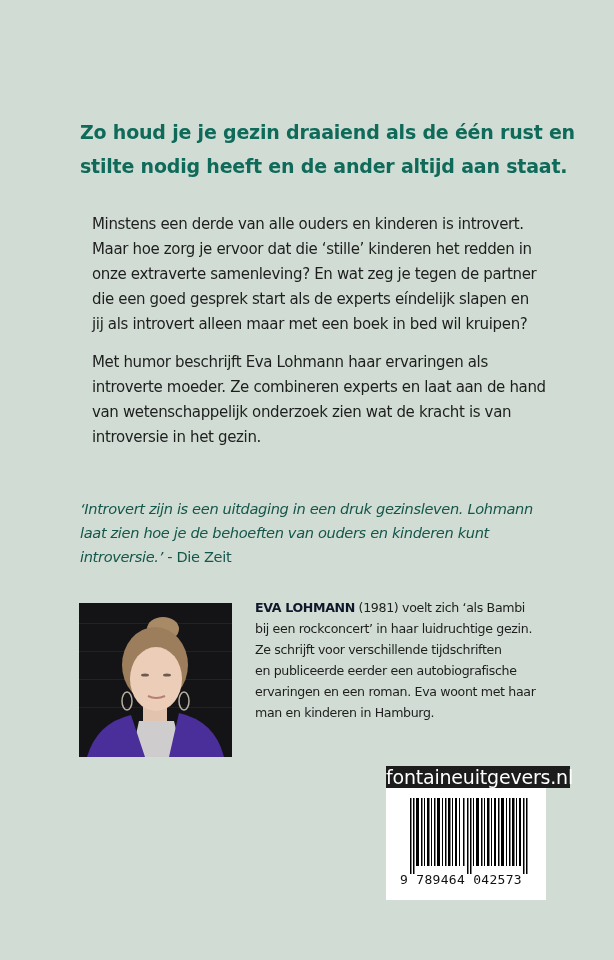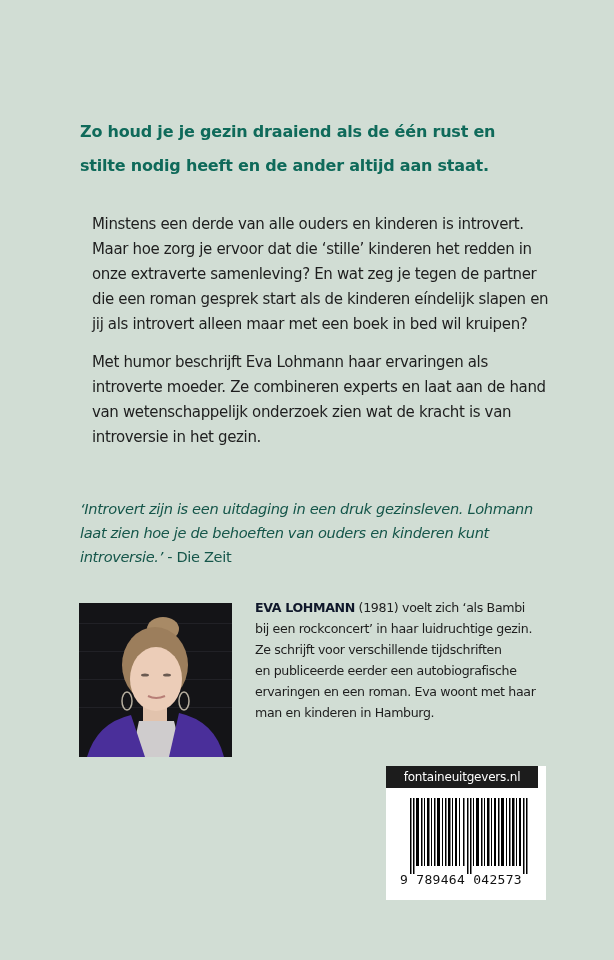--- a/index.html
+++ b/index.html
@@ -21,21 +21,21 @@
   }
   .headline {
     position: absolute;
     left: 80px;
     top: 115px;
     width: 480px;
     margin: 0;
     color: #0f6a5a;
     font-family: "DejaVu Sans", sans-serif;
     font-weight: bold;
-    font-size: 16px;
+    font-size: 19px;
     line-height: 34px;
     letter-spacing: -0.2px;
     white-space: nowrap;
   }
   .headline span { display: block; }
   .body-text {
     position: absolute;
     left: 80px;
     width: 480px;
     margin: 12px;
@@ -96,26 +96,26 @@
     left: 386px;
     top: 766px;
     width: 160px;
     height: 134px;
     background: #ffffff;
   }
   .publisher {
     position: absolute;
     left: 0;
     top: 0;
-    width: 152px;
+    width: 184px;
     height: 22px;
     background: #1c1c1c;
     color: #ffffff;
     font-family: "DejaVu Sans", sans-serif;
-    font-size: 12px;
+    font-size: 19px;
     line-height: 22px;
     text-align: center;
     letter-spacing: -0.2px;
   }
   .bars {
     position: absolute;
     left: 24px;
     top: 32px;
     width: 120px;
     height: 76px;
@@ -140,21 +140,21 @@
 
   <h1 class="headline">
     <span>Zo houd je je gezin draaiend als de één rust en</span>
     <span>stilte nodig heeft en de ander altijd aan staat.</span>
   </h1>
 
   <p class="body-text p1">
     <span>Minstens een derde van alle ouders en kinderen is introvert.</span>
     <span>Maar hoe zorg je ervoor dat die ‘stille’ kinderen het redden in</span>
     <span>onze extraverte samenleving? En wat zeg je tegen de partner</span>
-    <span>die een roman gesprek start als de kinderen eíndelijk slapen en</span>
+    <span>die een goed gesprek start als de experts eíndelijk slapen en</span>
     <span>jij als introvert alleen maar met een boek in bed wil kruipen?</span>
   </p>
 
   <p class="body-text p2">
     <span>Met humor beschrijft Eva Lohmann haar ervaringen als</span>
     <span>introverte moeder. Ze combineren experts en laat aan de hand</span>
     <span>van wetenschappelijk onderzoek zien wat de kracht is van</span>
     <span>introversie in het gezin.</span>
   </p>
 

